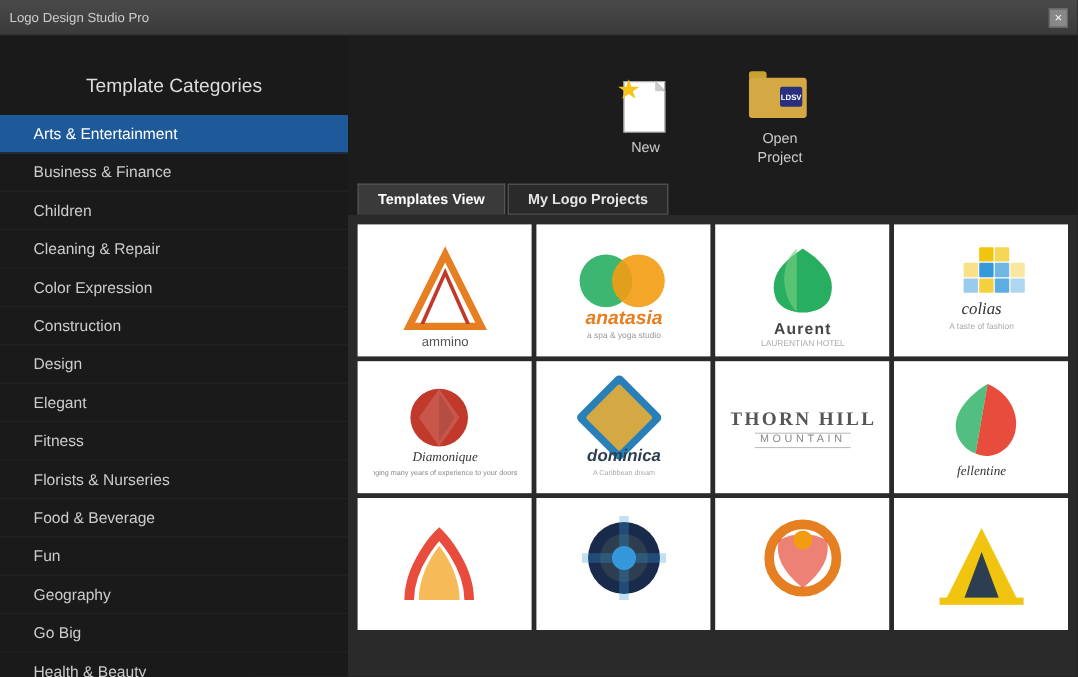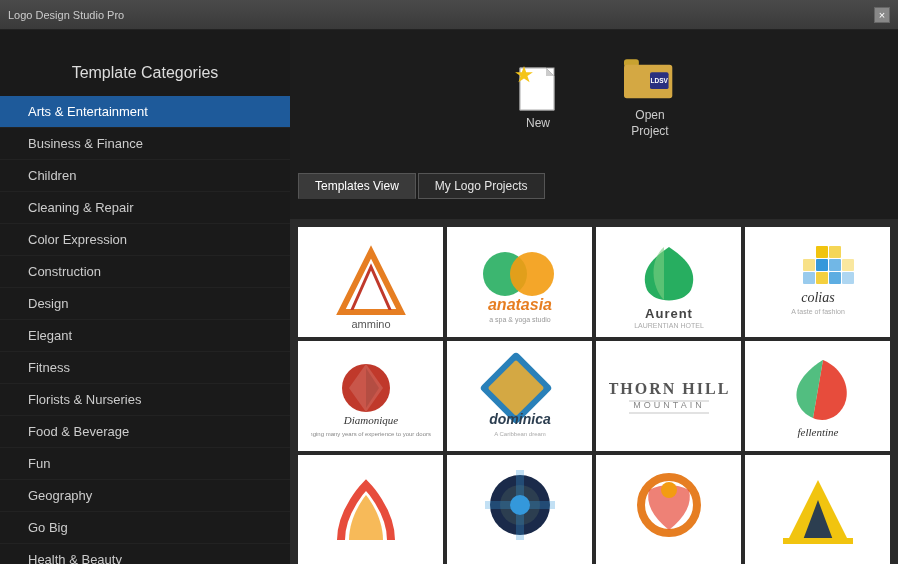--- a/index.html
+++ b/index.html
@@ -92,21 +92,20 @@
       color: #fff;
     }
 
     
     .right-panel {
       flex: 1;
       background: #1c1c1c;
       display: flex;
       flex-direction: column;
       padding: 0;
-      gap: 20px;
     }
 
     
     .top-actions {
       display: flex;
       align-items: center;
       justify-content: center;
       gap: 60px;
       padding: 20px 0 10px;
       background: #1c1c1c;
@@ -130,20 +129,21 @@
     .action-label {
       text-align: center;
       line-height: 1.3;
     }
 
     
     .tabs-bar {
       display: flex;
       padding: 4px 8px 0;
       background: #1c1c1c;
+      font-weight: bold;
     }
     .tab {
       padding: 5px 16px;
       font-size: 12px;
       cursor: pointer;
       border: 1px solid #555;
       color: #e5e5e5;
       background: #2a2a2a;
       margin-right: 2px;
     }

